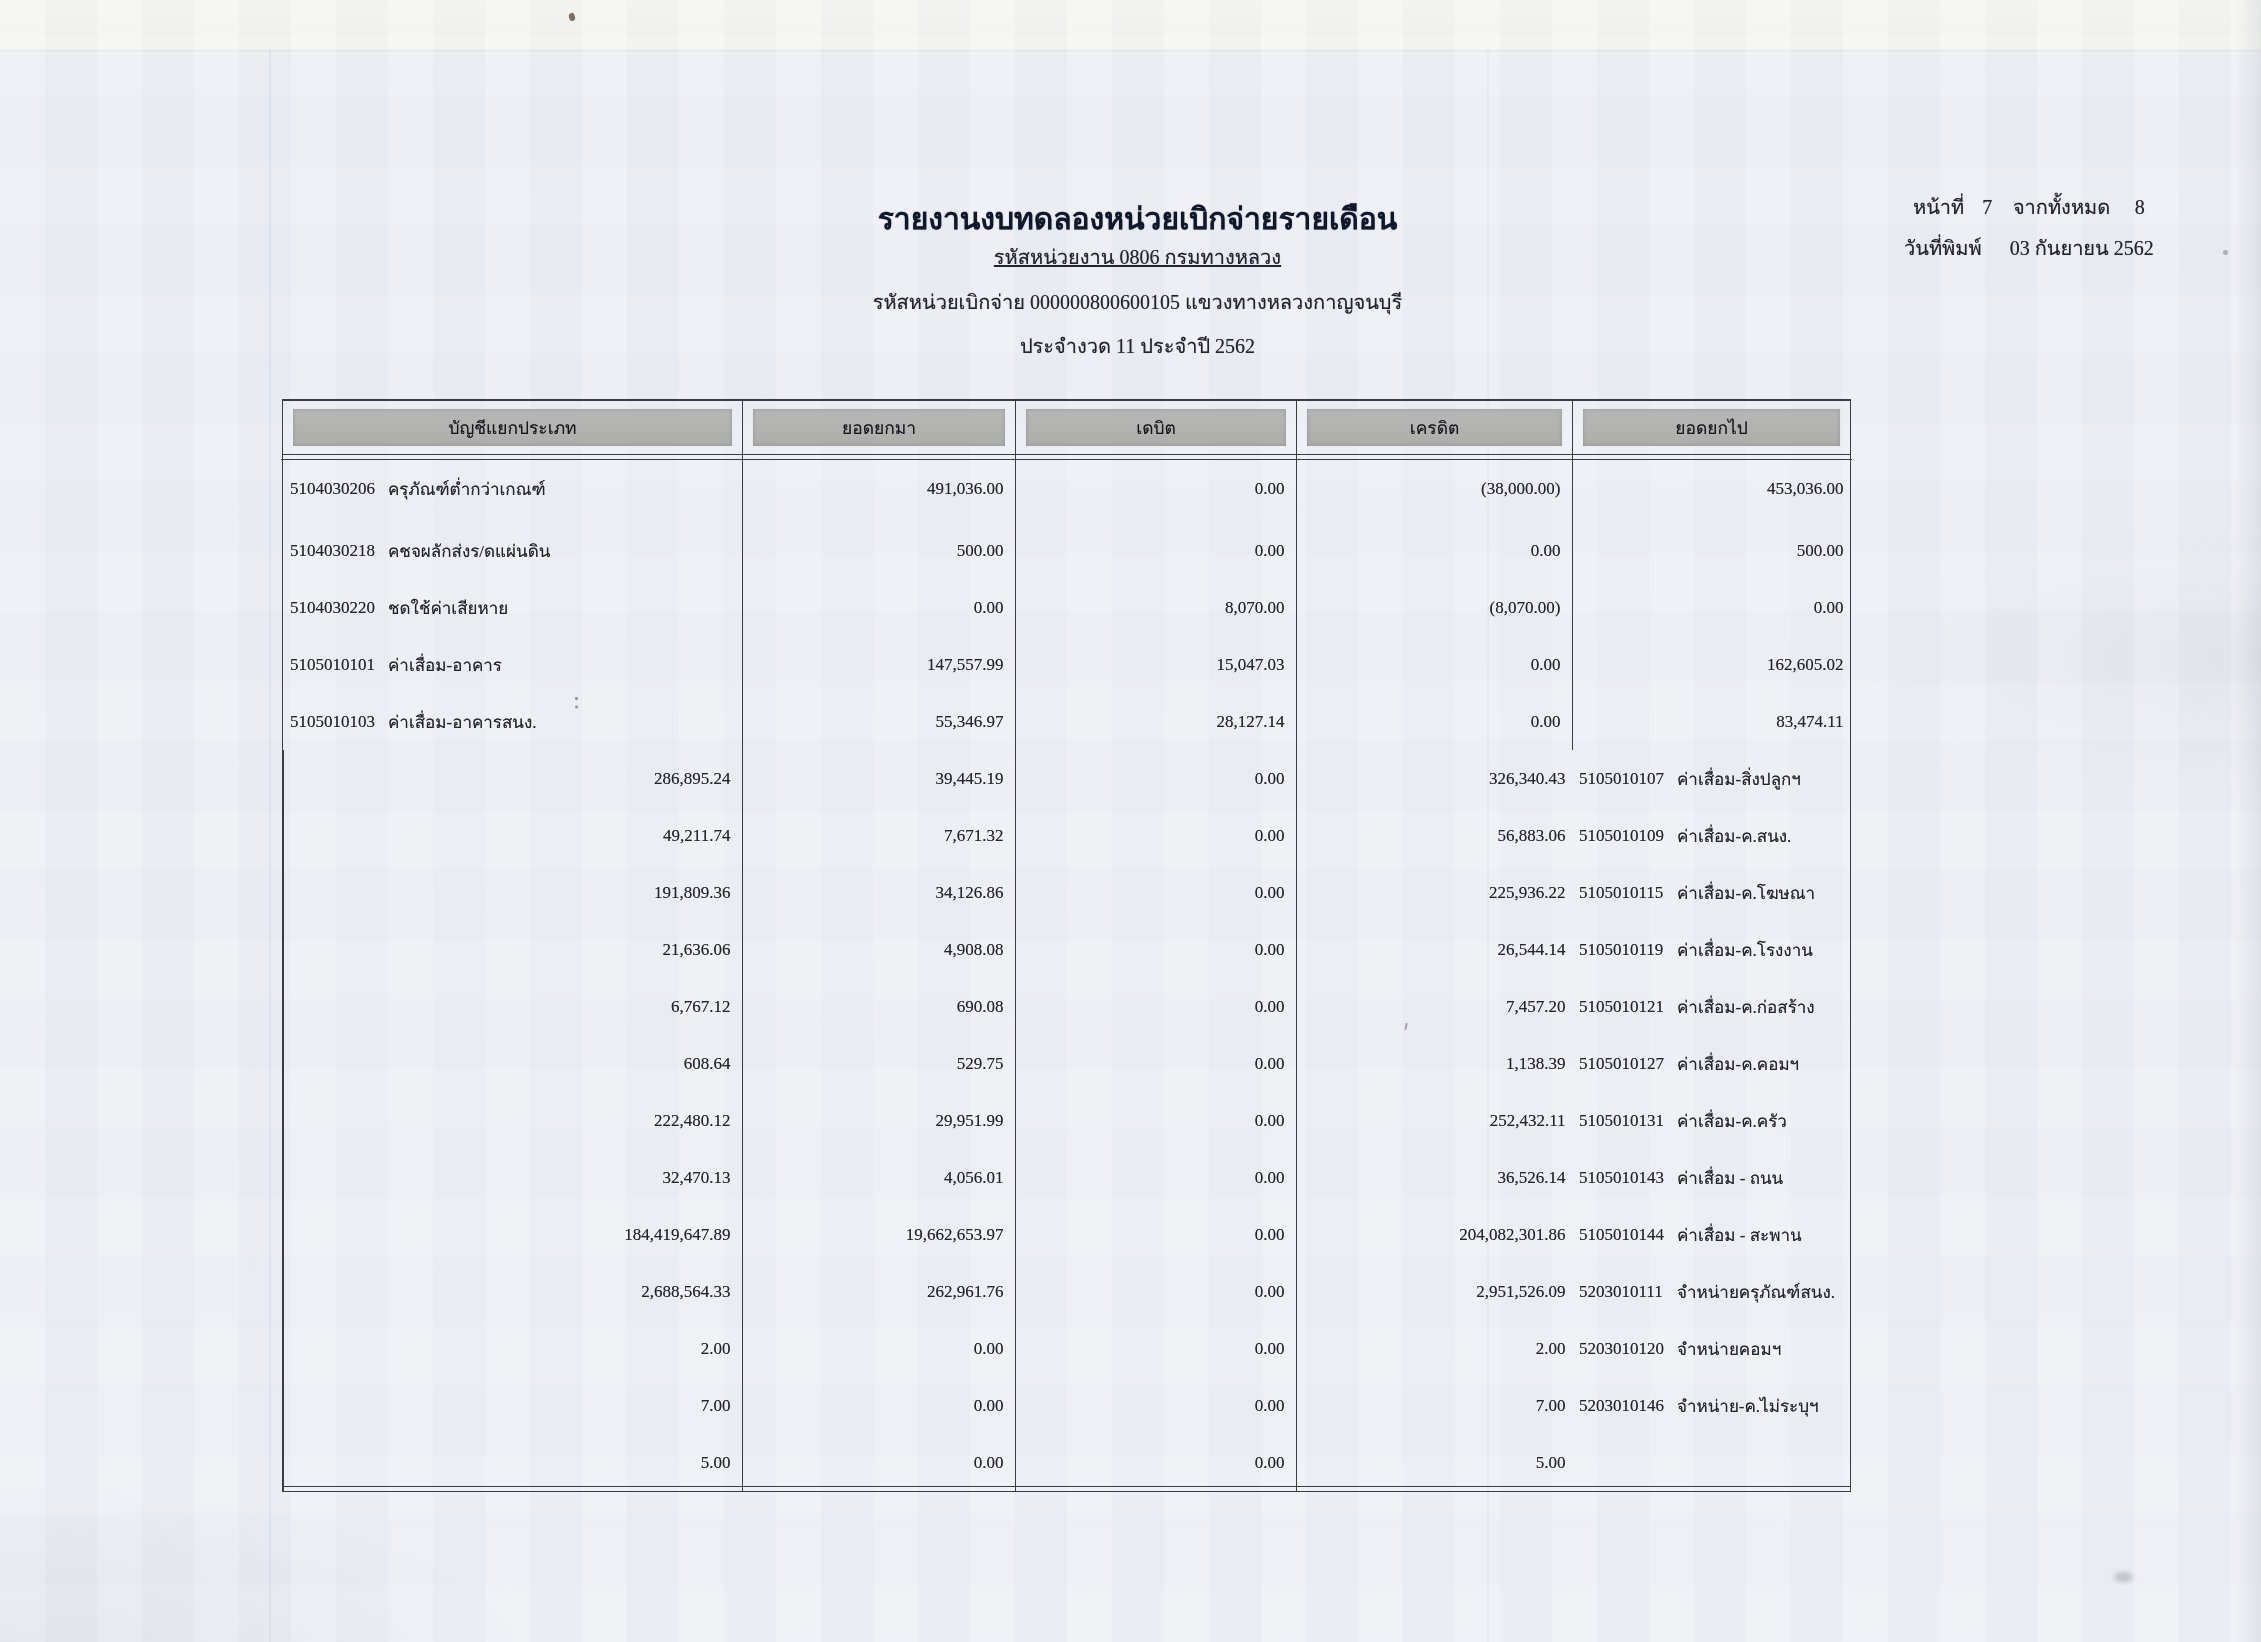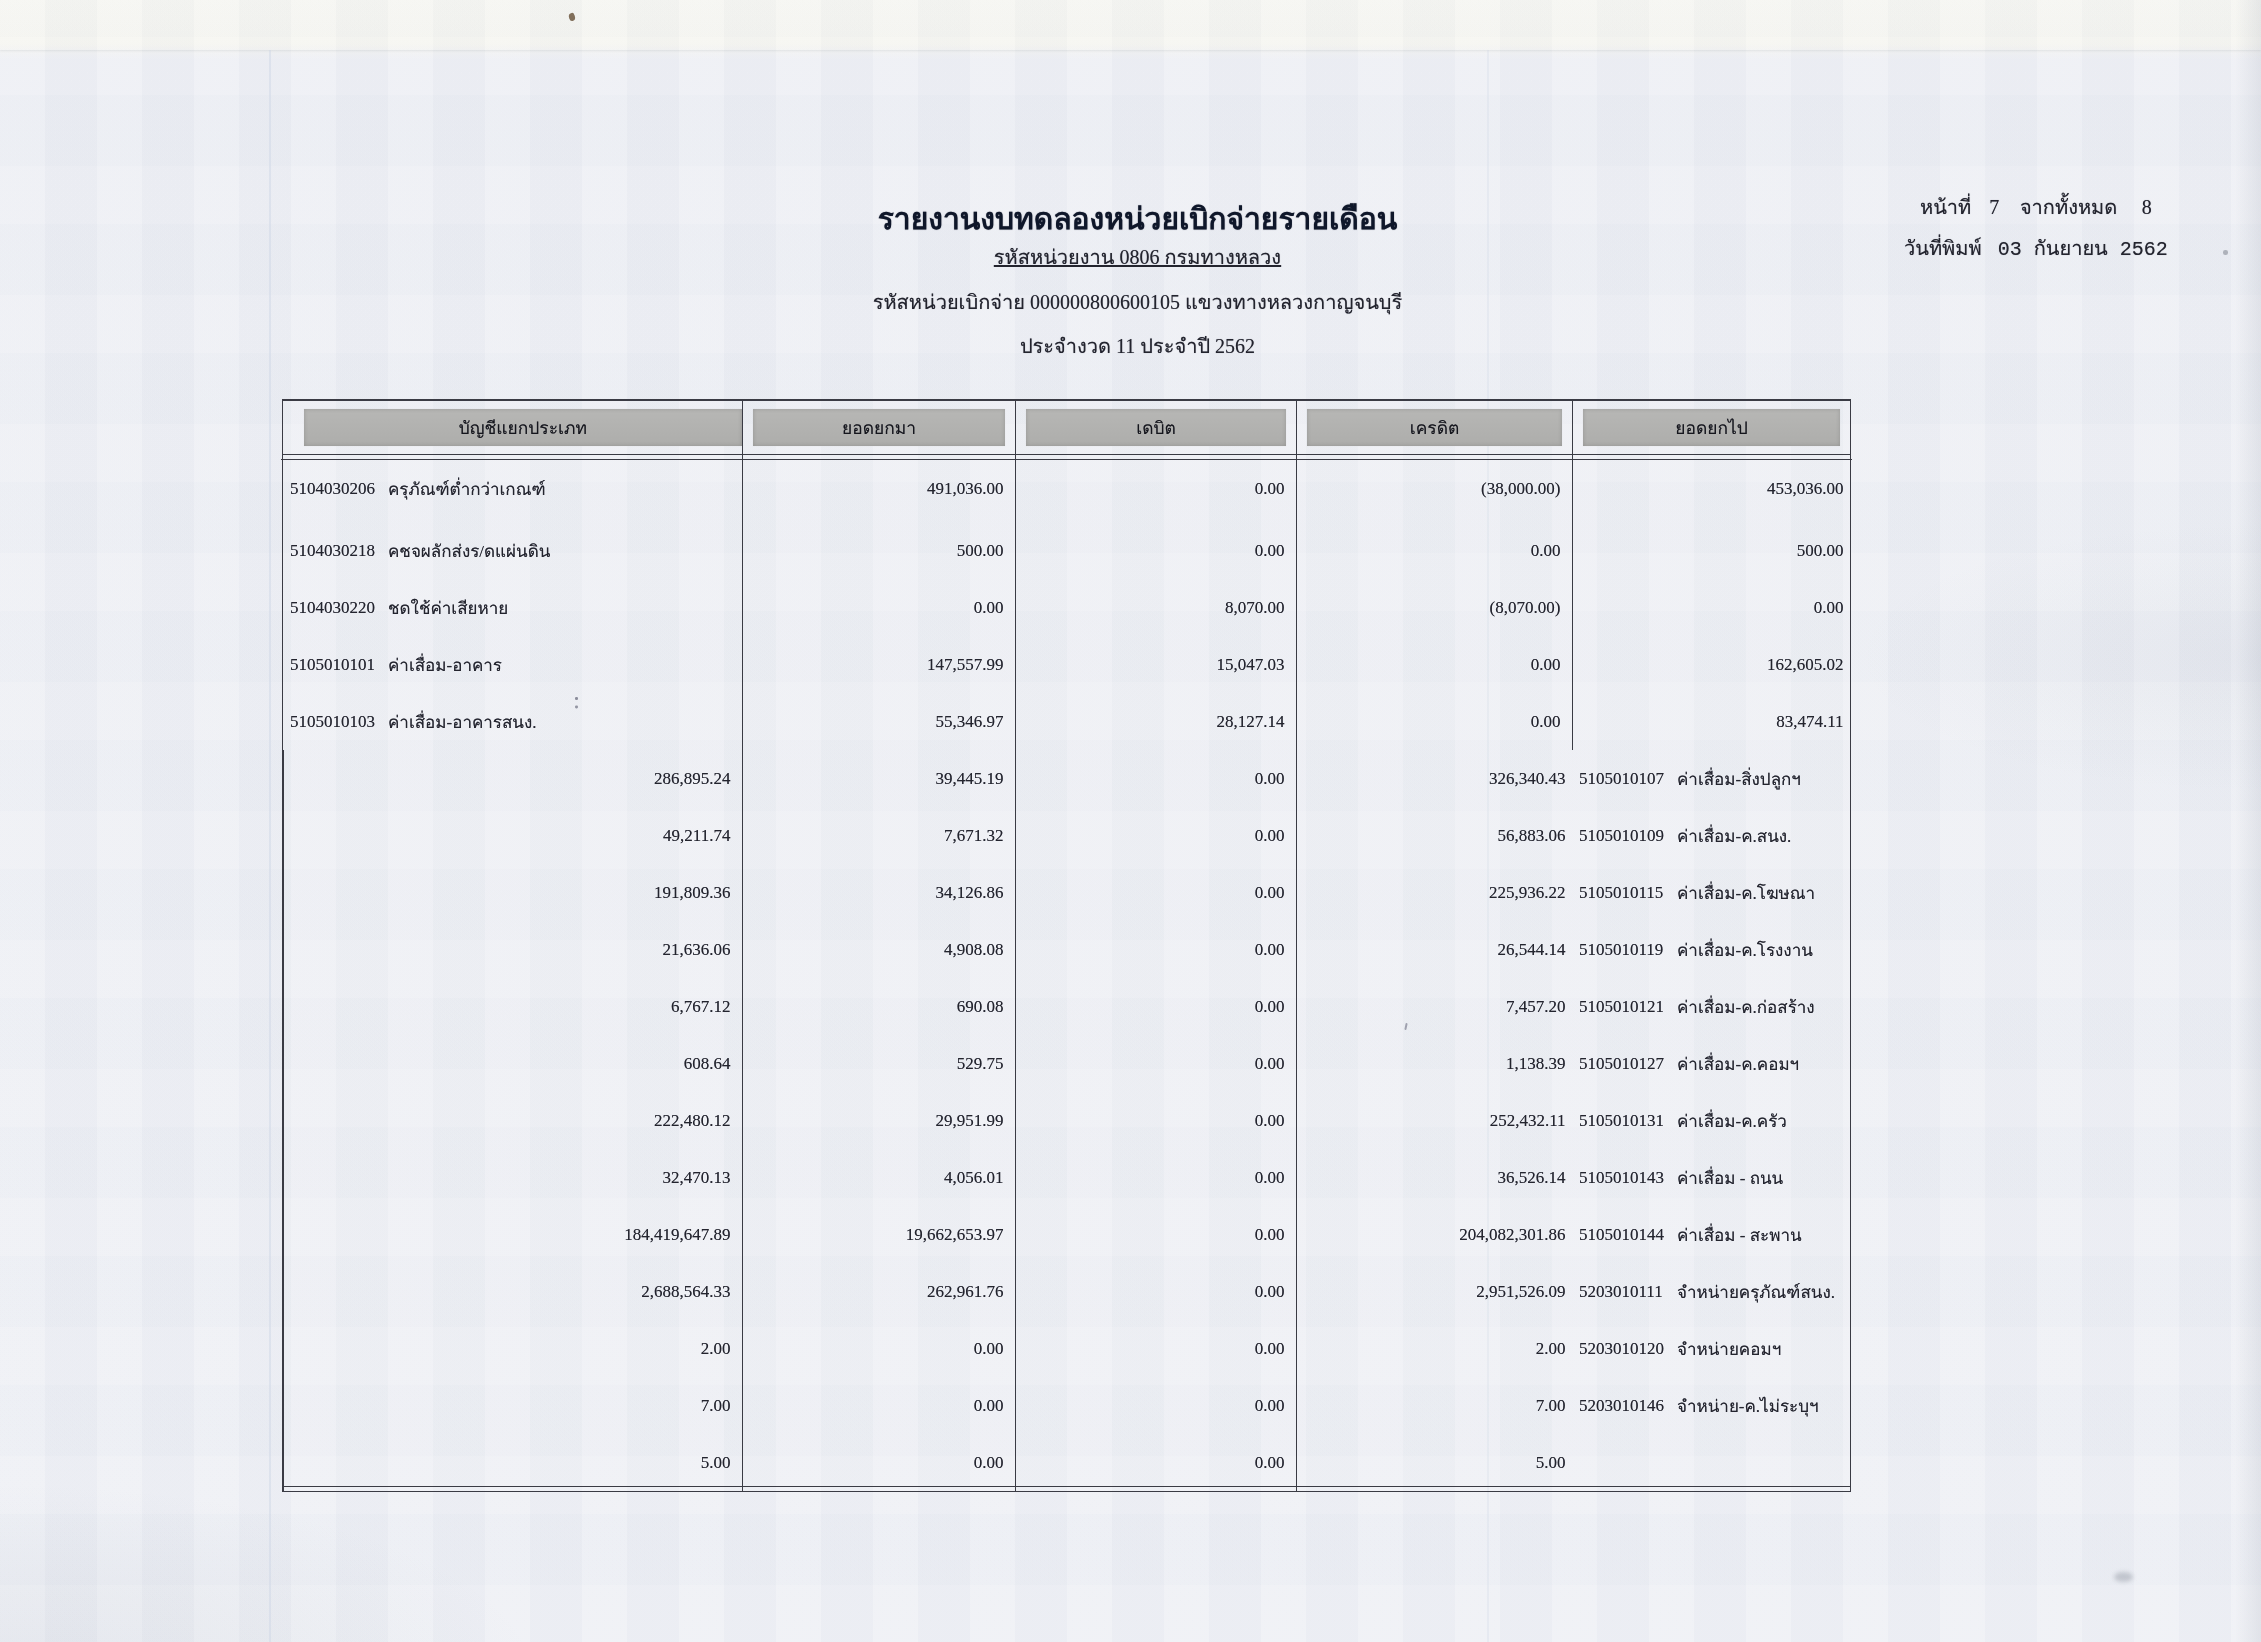--- a/index.html
+++ b/index.html
@@ -40,41 +40,41 @@
          text-shadow:0 0 1px rgba(20,22,40,.55);}
   .sub1{position:absolute;left:0;top:241px;width:100%;font-size:20px;text-decoration:underline;}
   .sub2{position:absolute;left:0;top:286px;width:100%;font-size:20px;}
   .sub3{position:absolute;left:0;top:330px;width:100%;font-size:20px;}
 
   .pageinfo{position:absolute;left:1904px;top:191px;font-size:20px;white-space:nowrap;text-align:center;}
   .pageinfo .row2{margin-top:9px;}
   .pi-num{margin-left:18px;}
   .pi-of{margin-left:20.6px;}
   .pi-total{margin-left:24.5px;}
-  .pi-date{margin-left:16px;font-family:Liberation Mono, monospace;}
+  .pi-date{margin-left:28px;}
 
   
   .tbl{
     position:absolute;left:282px;top:399px;width:1567px;
     border:1.6px solid var(--line);
     border-top-width:2.3px;border-bottom-width:1.9px;
     background:rgba(255,255,255,.06);
   }
   .tbl::after{ 
     content:"";position:absolute;left:0;right:0;bottom:3.9px;height:1.2px;background:var(--line);
   }
   .thead{
     display:grid;grid-template-columns:459px 273px 281px 276px 278px;
     height:53px;position:relative;border-bottom:1.6px solid var(--line);
   }
   .thead::after{ 
     content:"";position:absolute;left:-1.6px;right:-1.6px;bottom:-5.8px;height:1.3px;background:var(--line);
   }
   .th{display:flex;align-items:center;justify-content:center;border-left:1px solid var(--line);}
-  .th.c1{border-left:none;justify-content:flex-end;}
+  .th.c1{border-left:none;}
   .hbox{
     display:flex;align-items:center;justify-content:center;
     width:calc(100% - 20.6px);height:37px;
     background:linear-gradient(180deg,#b7b7b5,#adadab);
     box-shadow:inset 0 0 4.5px rgba(0,0,0,.16), 0 0 0.6px rgba(0,0,0,.25);
     font-size:17.4px;color:#15161d;text-shadow:0 0 0.6px rgba(20,20,35,.4);
   }
   .tbody{
     display:grid;grid-template-columns:459px 273px 281px 276px 278px;
     grid-template-rows:67px repeat(17,57px);

